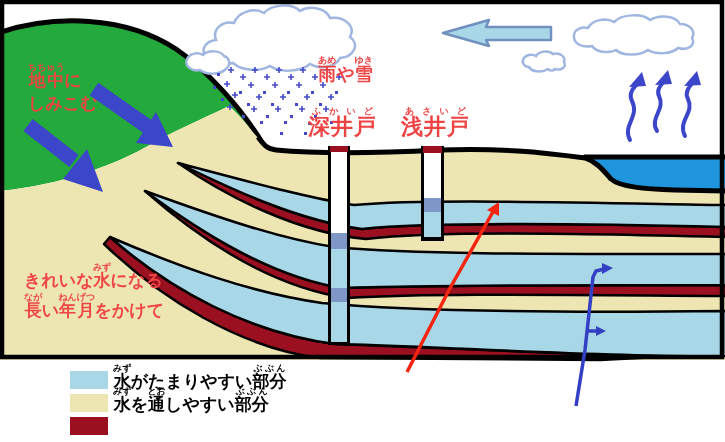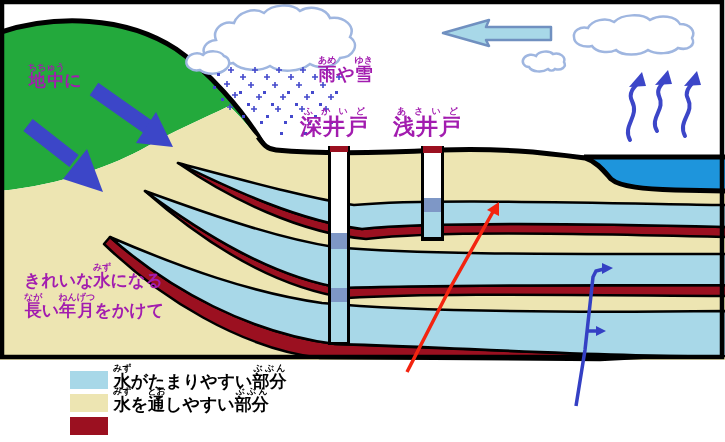--- a/index.html
+++ b/index.html
@@ -3,27 +3,27 @@
 <meta charset="utf-8">
 <style>
   * { margin:0; padding:0; box-sizing:border-box; }
   html,body { background:#ffffff; }
   .stage {
     position:relative; width:725px; height:442px; background:#ffffff;
     font-family:"DejaVu Sans","Liberation Sans",sans-serif; overflow:hidden;
   }
   .art { position:absolute; left:0; top:0; }
   .lbl {
-    position:absolute; font-weight:bold; color:#a21caf; white-space:nowrap;
+    position:absolute; font-weight:bold; color:#ef4444; white-space:nowrap;
     line-height:1.35;
   }
   .t17 { font-size:17px; }
   .t18 { font-size:18px;font-family:Liberation Serif, serif; }
   .t20 { font-size:20px; }
-  .t22 { font-size:22px; letter-spacing:1px; }
+  .t22 { font-size:22px; letter-spacing:1px;margin-left:8px; }
   ruby { ruby-position:over; }
   rt { font-size:9px; font-weight:bold; letter-spacing:0; }
   .legend { position:absolute; }
   .legend-row { display:flex; align-items:flex-end; height:23px; }
   .swatch {
     display:inline-block; width:38px; height:18px; margin-right:5px; margin-bottom:2px;
   }
   .legend-text { font-size:17px; font-weight:bold; white-space:nowrap; line-height:1.1; }
 </style>
 </head>
@@ -109,20 +109,21 @@
     <g>
       <path d="M 576,406 L 585,350 L 593,277 L 596,271 L 604,269" fill="none" stroke="#3440C4" stroke-width="3.5"></path>
       <polygon points="613,268 602,263 602,274" fill="#3440C4"></polygon>
       <path d="M 587,331 L 598,331" fill="none" stroke="#3440C4" stroke-width="3.5"></path>
       <polygon points="606,331 596,326 596,336" fill="#3440C4"></polygon>
     </g>
   </svg>
 
   <div class="lbl t17" style="left:28px;top:62px">
     <div><ruby><span>地中</span><rt>ちちゅう</rt></ruby><span>に</span></div>
+    <div><span>しみこむ</span></div>
   </div>
 
   <div class="lbl t18" style="left:318px;top:55px"><ruby><span>雨</span><rt>あめ</rt></ruby><span>や</span><ruby><span>雪</span><rt>ゆき</rt></ruby></div>
 
   <div class="lbl t22" style="left:300px;top:106px"><ruby><span>深井戸</span><rt>ふかいど</rt></ruby></div>
 
   <div class="lbl t22" style="left:393px;top:106px"><ruby><span>浅井戸</span><rt>あさいど</rt></ruby></div>
 
 
   <div class="lbl t17" style="left:24px;top:262px">

